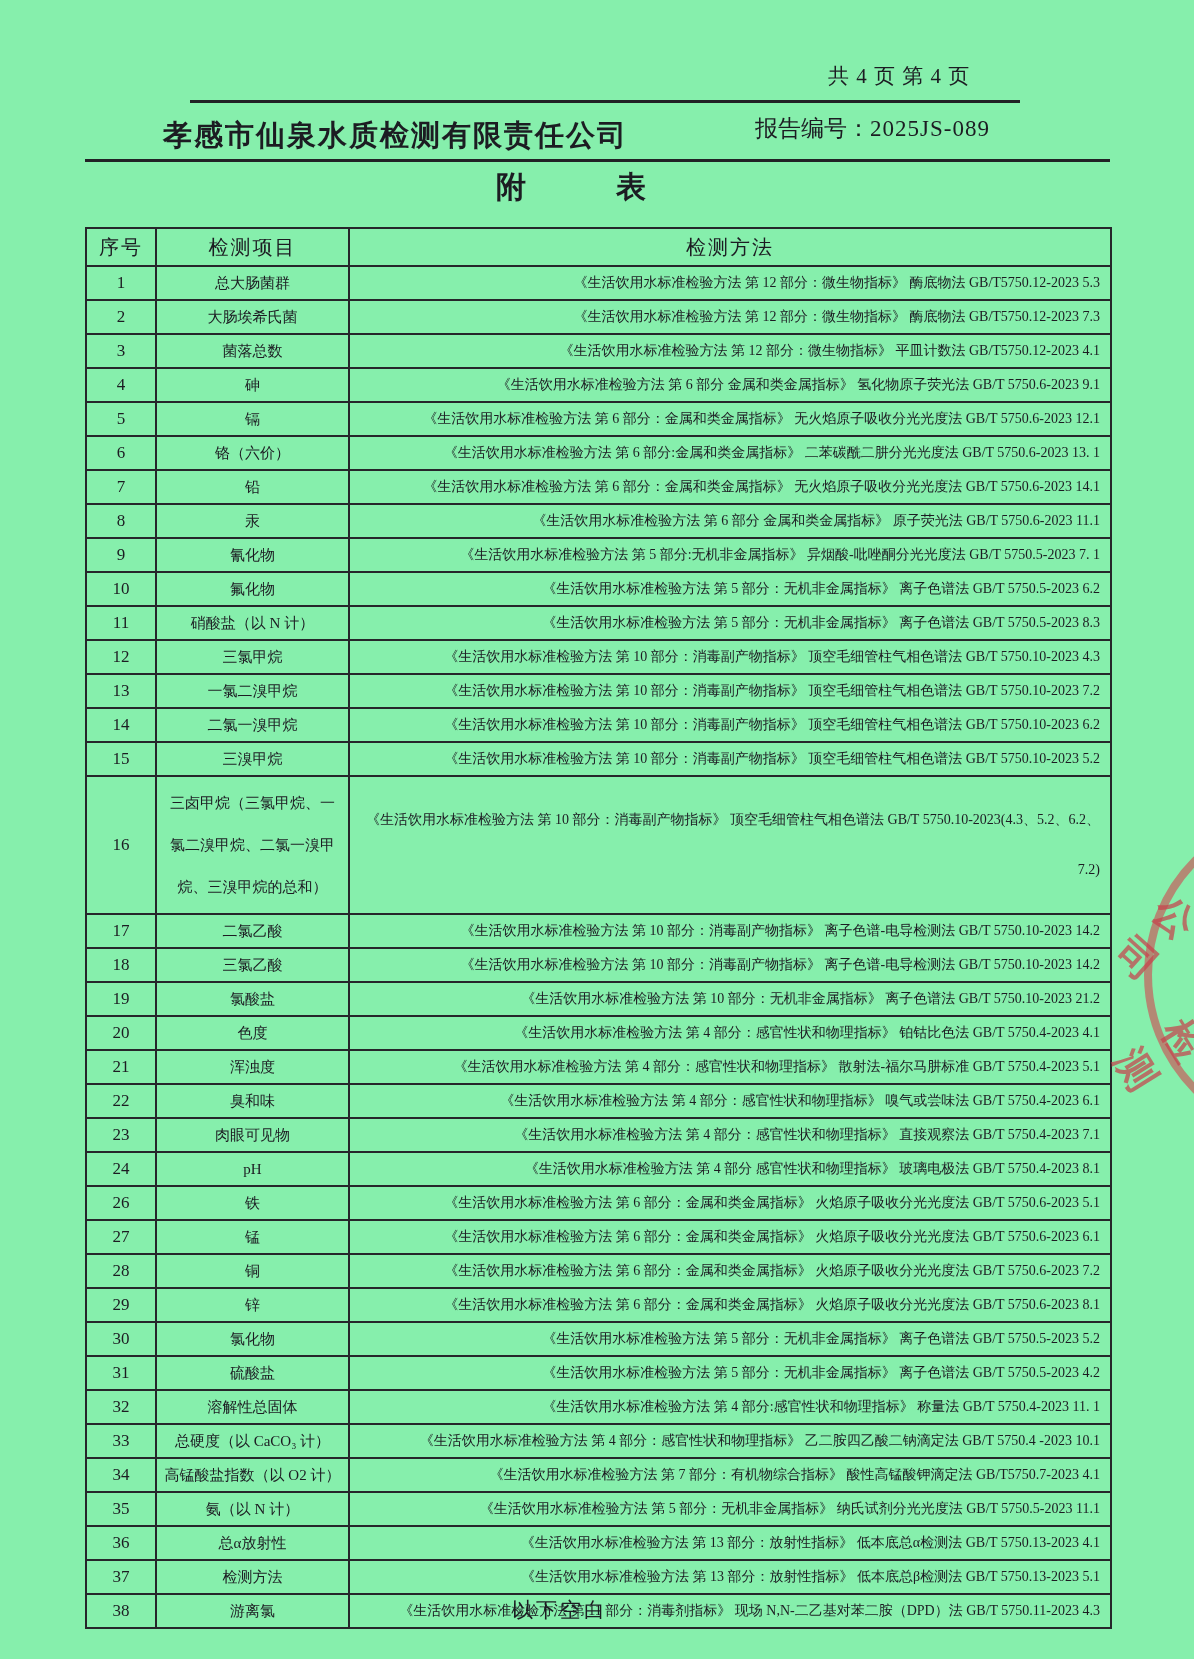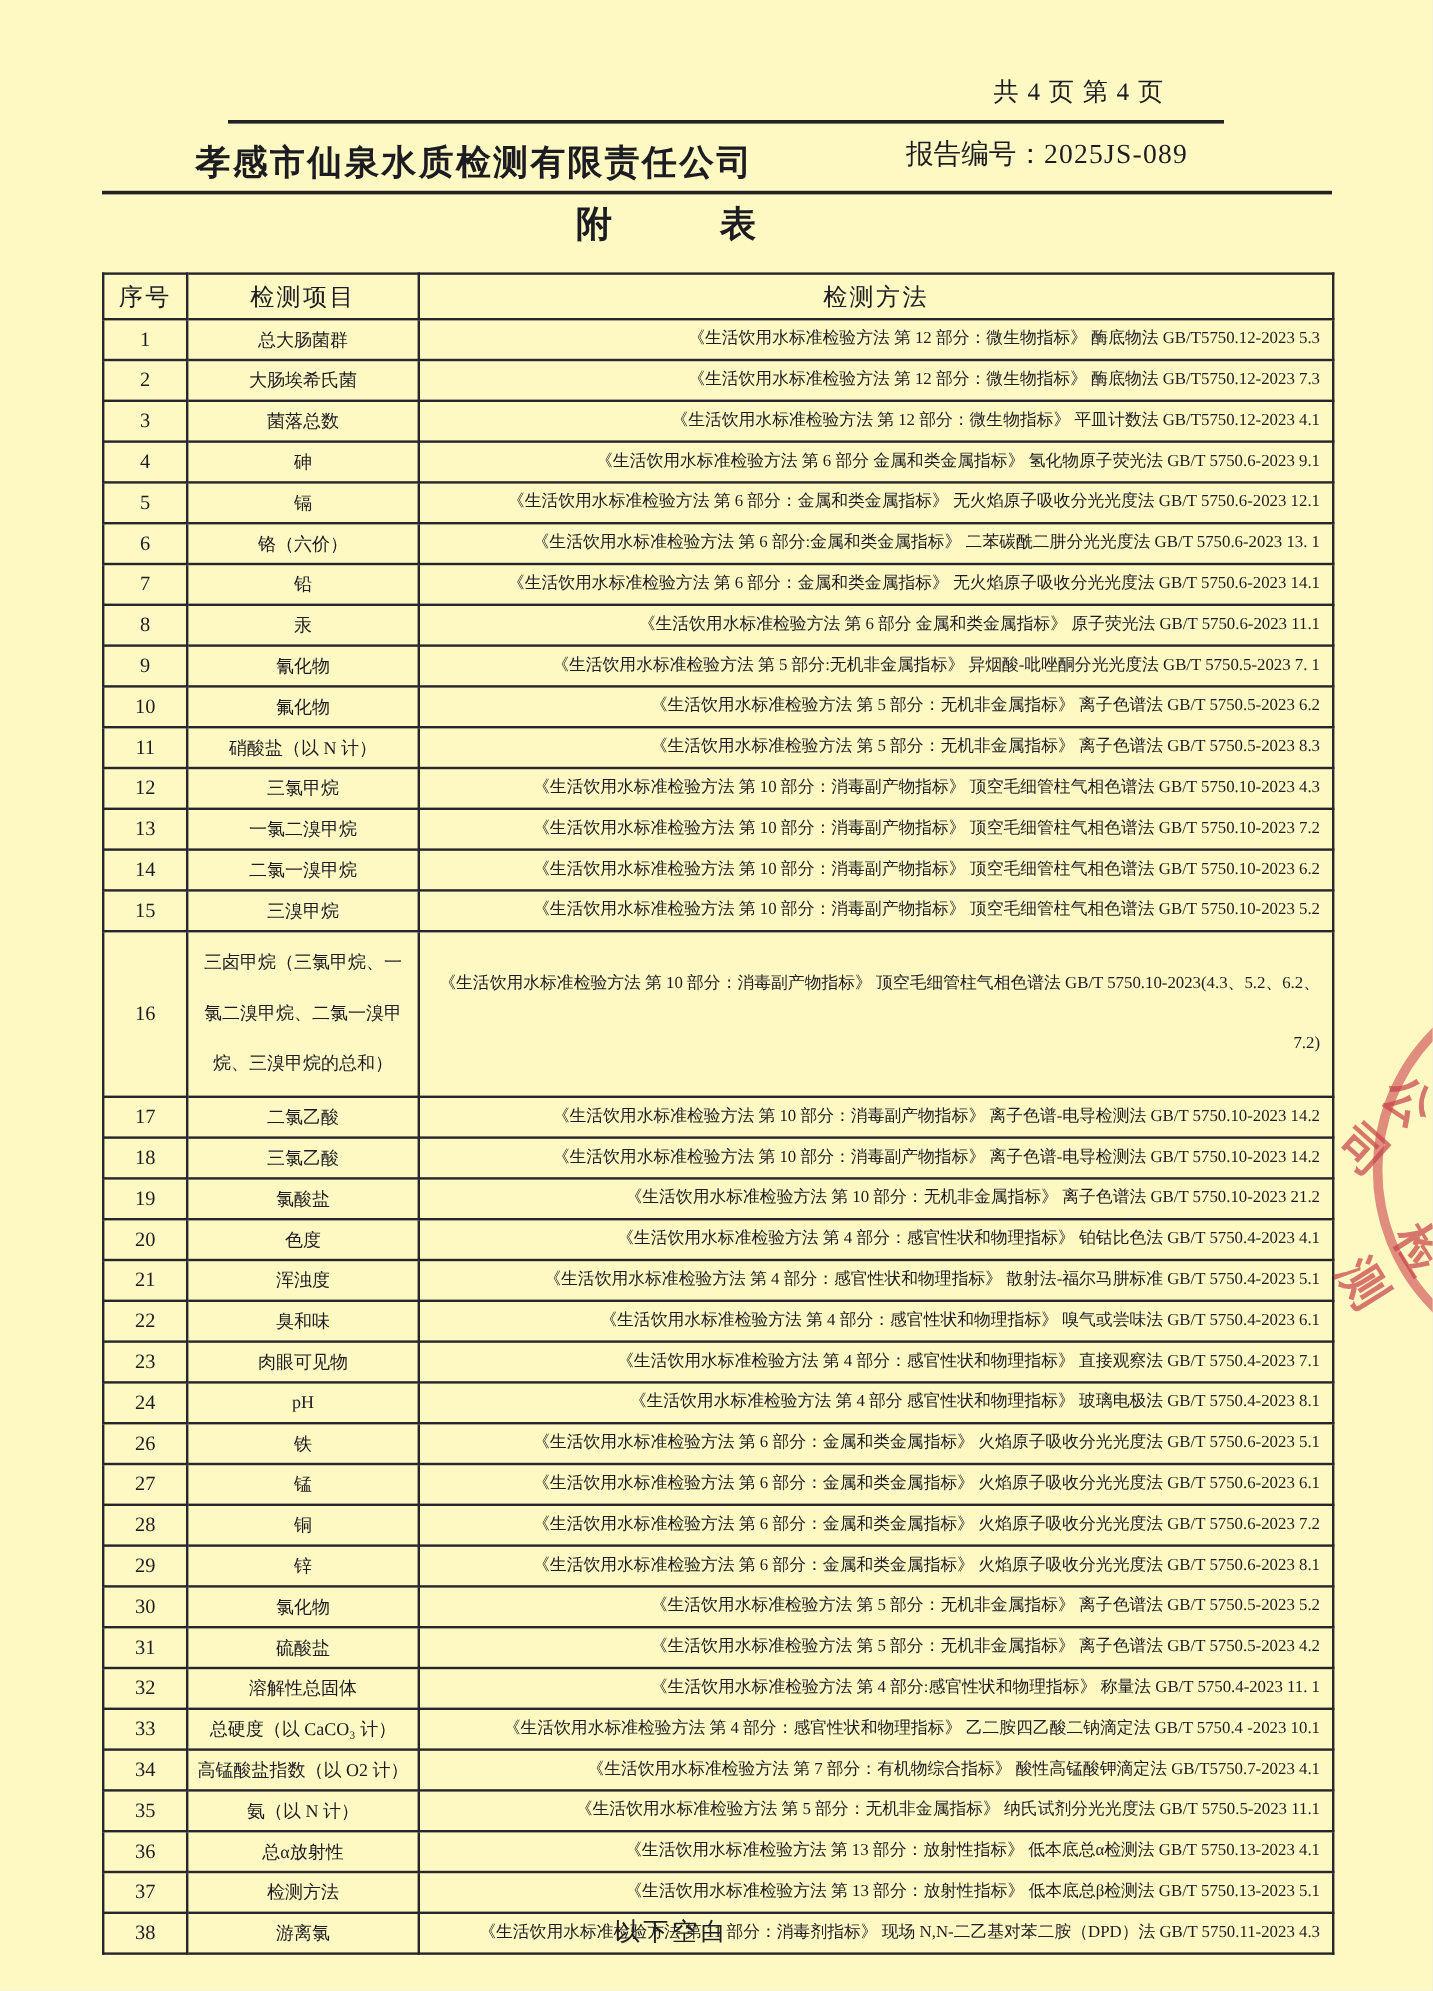--- a/index.html
+++ b/index.html
@@ -1,20 +1,20 @@
 <!DOCTYPE html>
 <html><head>
 <meta charset="utf-8">
 <style>
   html,body{margin:0;padding:0;background:#e8e8ea;}
   .page{
     position:relative;
     width:1194px;height:1659px;
     margin:0 auto;
-    background:#fef9c3;
+    background:#86efac;
     overflow:hidden;
     color:#1c1c22;
     font-family:"Liberation Serif", serif;
   }
   
   .page-info{
     position:absolute;top:62px;left:828px;width:200px;
     font-size:21px;letter-spacing:1px;white-space:nowrap;
   }
   .rule{position:absolute;background:#222226;height:3px;}
@@ -27,21 +27,21 @@
   }
   .report-no{
     position:absolute;top:113px;left:755px;
     font-size:23px;white-space:nowrap;
   }
   .report-no .val{letter-spacing:1px;}
   .doc-title{
     position:absolute;top:167px;left:0;width:1110px;
     text-align:center;
     font-family:"Liberation Sans", sans-serif;
-    font-weight:bold;font-size:30px;white-space:pre;
+    font-weight:bold;font-size:30px;white-space:pre;padding-left:16px;
   }
   
   table.method-table{
     position:absolute;top:227px;left:85px;
     width:1025px;border-collapse:collapse;table-layout:fixed;
   }
   .method-table th,.method-table td{
     border:2px solid #26262b;
     vertical-align:middle;
     overflow:hidden;

